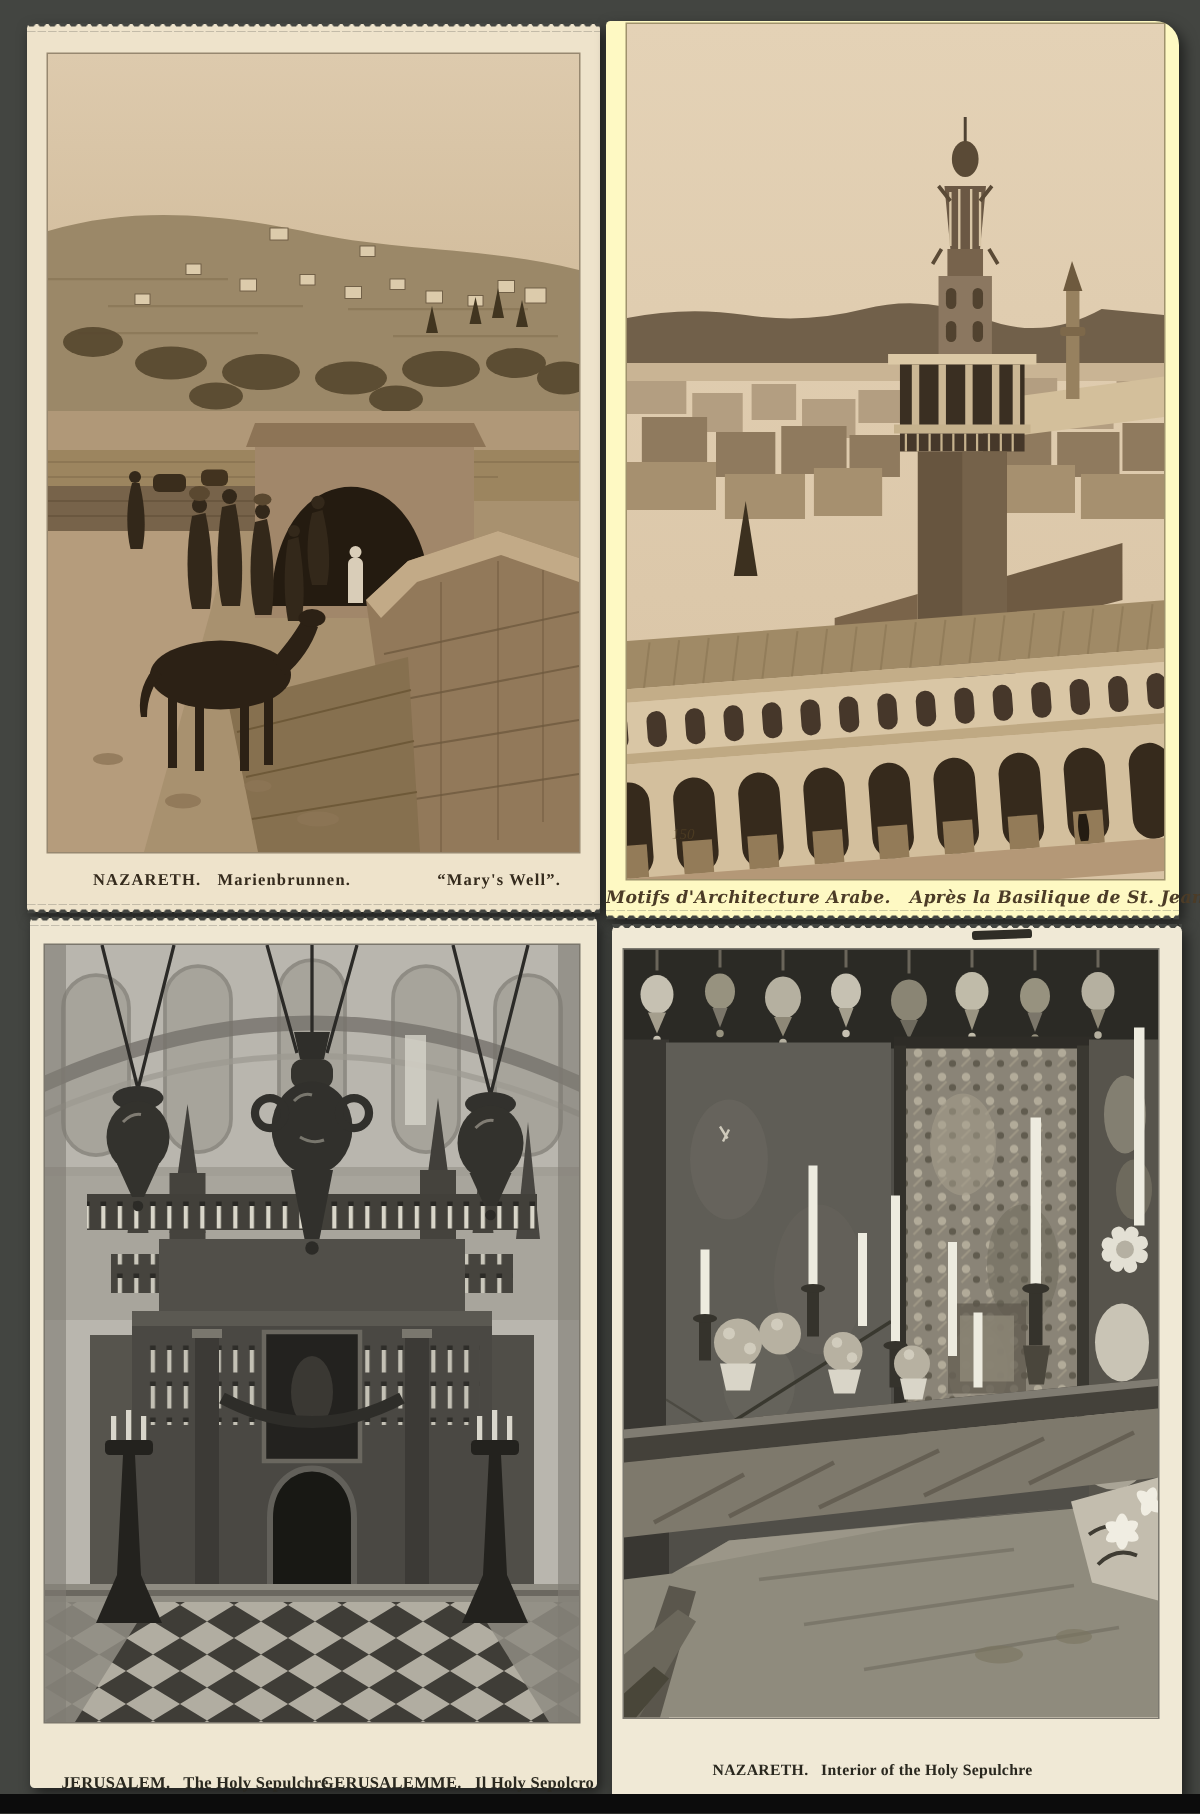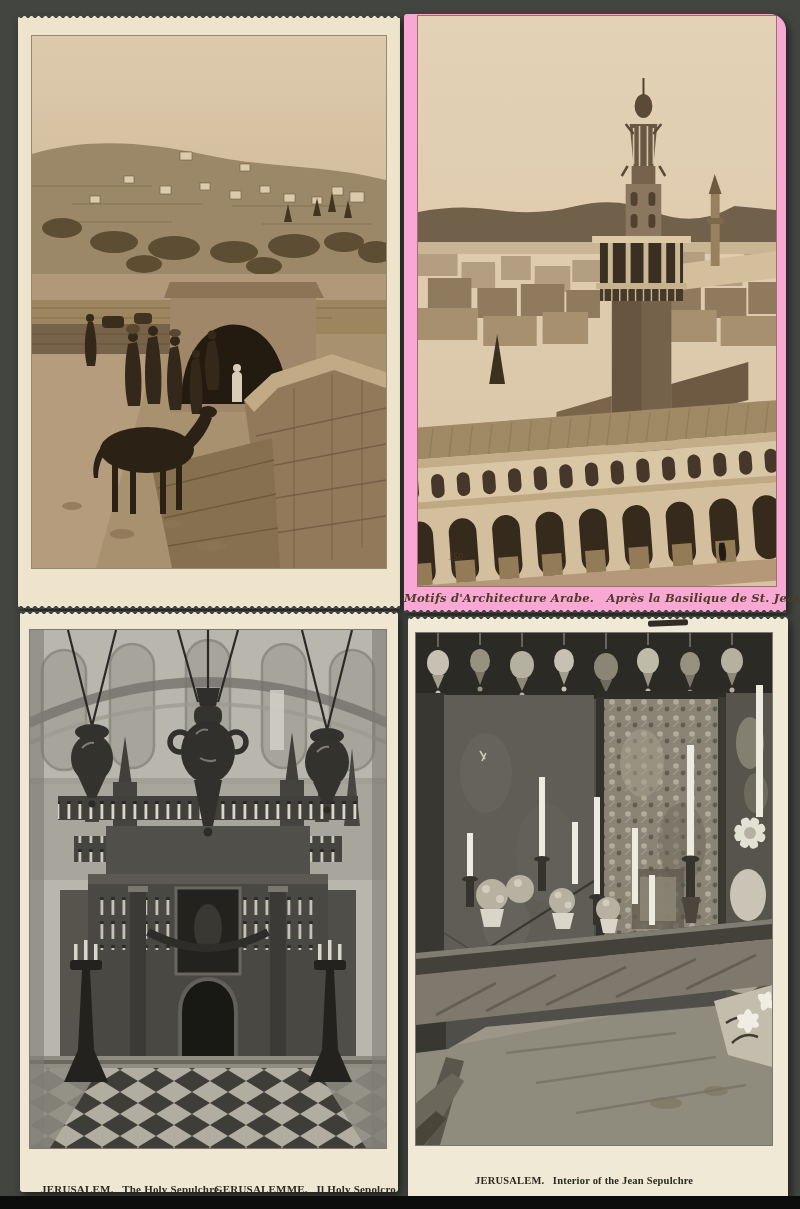--- a/index.html
+++ b/index.html
@@ -1,21 +1,21 @@
 <!DOCTYPE html>
 <html><head>
 <meta charset="utf-8">
 <style>
   html,body{margin:0;padding:0;background:#2e302d;}
   .stage{position:relative;width:800px;height:1209px;background:#434541;overflow:hidden;
          font-family:"Liberation Serif",serif;}
   .bottom-strip{position:absolute;left:0;bottom:0;width:100%;height:13px;background:#0c0c0c;}
   .card{position:absolute;box-shadow:3px 4px 9px rgba(0,0,0,.55);}
   .card-tl{left:18px;top:16px;width:382px;height:592px;background:#eee3cb;border-radius:3px;}
-  .card-tr{left:404px;top:14px;width:382px;height:598px;background:#f9a8d4;border-radius:3px 16px 3px 3px;}
+  .card-tr{left:404px;top:14px;width:382px;height:598px;background:#fef9c3;border-radius:3px 16px 3px 3px;}
   .card-bl{left:20px;top:612px;width:378px;height:580px;background:#efe7d2;border-radius:3px;}
   .card-br{left:408px;top:617px;width:380px;height:584px;background:#f0e9d6;border-radius:4px;}
   .deckle-t{position:absolute;left:0;right:0;top:-1px;height:6px;background-repeat:repeat-x;background-size:7px 6px;
     background-image:radial-gradient(circle at 3px 0px,#434541 2.7px,rgba(0,0,0,0) 3px);}
   .deckle-b{position:absolute;left:0;right:0;bottom:-1px;height:6px;background-repeat:repeat-x;background-size:7px 6px;
     background-image:radial-gradient(circle at 3px 6px,#434541 2.7px,rgba(0,0,0,0) 3px);}
   .photo{position:absolute;display:block;}
   .photo-sepia{box-shadow:0 0 0 1px rgba(80,62,38,.55);}
   .photo-bw{box-shadow:0 0 0 1px rgba(45,45,42,.6);}
   .cap{white-space:pre;}
@@ -141,20 +141,24 @@
           <rect x="144" y="426" width="6" height="48"></rect>
         <path d="M70,410 C62,420 60,432 62,442 L66,442 C66,430 70,420 76,414 Z"></path>
       </g>
       <g fill="#8d7556" opacity=".8">
         <ellipse cx="40" cy="470" rx="10" ry="4"></ellipse>
           <ellipse cx="90" cy="498" rx="12" ry="5"></ellipse>
         <ellipse cx="180" cy="510" rx="14" ry="5"></ellipse>
           <ellipse cx="140" cy="488" rx="9" ry="4"></ellipse>
       </g>
     </svg>
+    <div class="cap cap-tl">
+      <span class="l">NAZARETH.   Marienbrunnen.</span>
+      <span class="r">“Mary's Well”.</span>
+    </div>
     <div class="deckle-t"></div>
     <div class="deckle-b"></div>
   </div>
 
   <div class="card card-tr">
     <svg class="photo photo-sepia" style="left:14px;top:2px;" width="358" height="570" viewBox="0 0 362 570" preserveAspectRatio="none">
       <defs>
         <linearGradient id="s2sky" x1="0" y1="0" x2="0" y2="1">
           <stop offset="0" stop-color="#e4d2b6"></stop>
             <stop offset="1" stop-color="#d8c3a4"></stop>
@@ -564,21 +568,21 @@
           <ellipse cx="332" cy="388" rx="12" ry="5" transform="rotate(25 332 388)"></ellipse>
           <ellipse cx="332" cy="388" rx="12" ry="5" transform="rotate(90 332 388)"></ellipse>
           <ellipse cx="332" cy="388" rx="12" ry="5" transform="rotate(150 332 388)"></ellipse>
           <ellipse cx="350" cy="368" rx="10" ry="4.5" transform="rotate(40 350 368)"></ellipse>
           <ellipse cx="350" cy="368" rx="10" ry="4.5" transform="rotate(110 350 368)"></ellipse>
         </g>
       </g>
     </svg>
     <div class="smudge"></div>
     <div class="cap cap-br">
-      <div>JERUSALEM.   Interior of the Jean Sepulchre</div>
+      <div>NAZARETH.   Interior of the Holy Sepulchre</div>
       
       
       
     </div>
     <div class="deckle-t"></div>
   </div>
 
   <div class="bottom-strip"></div>
 </div>
 

